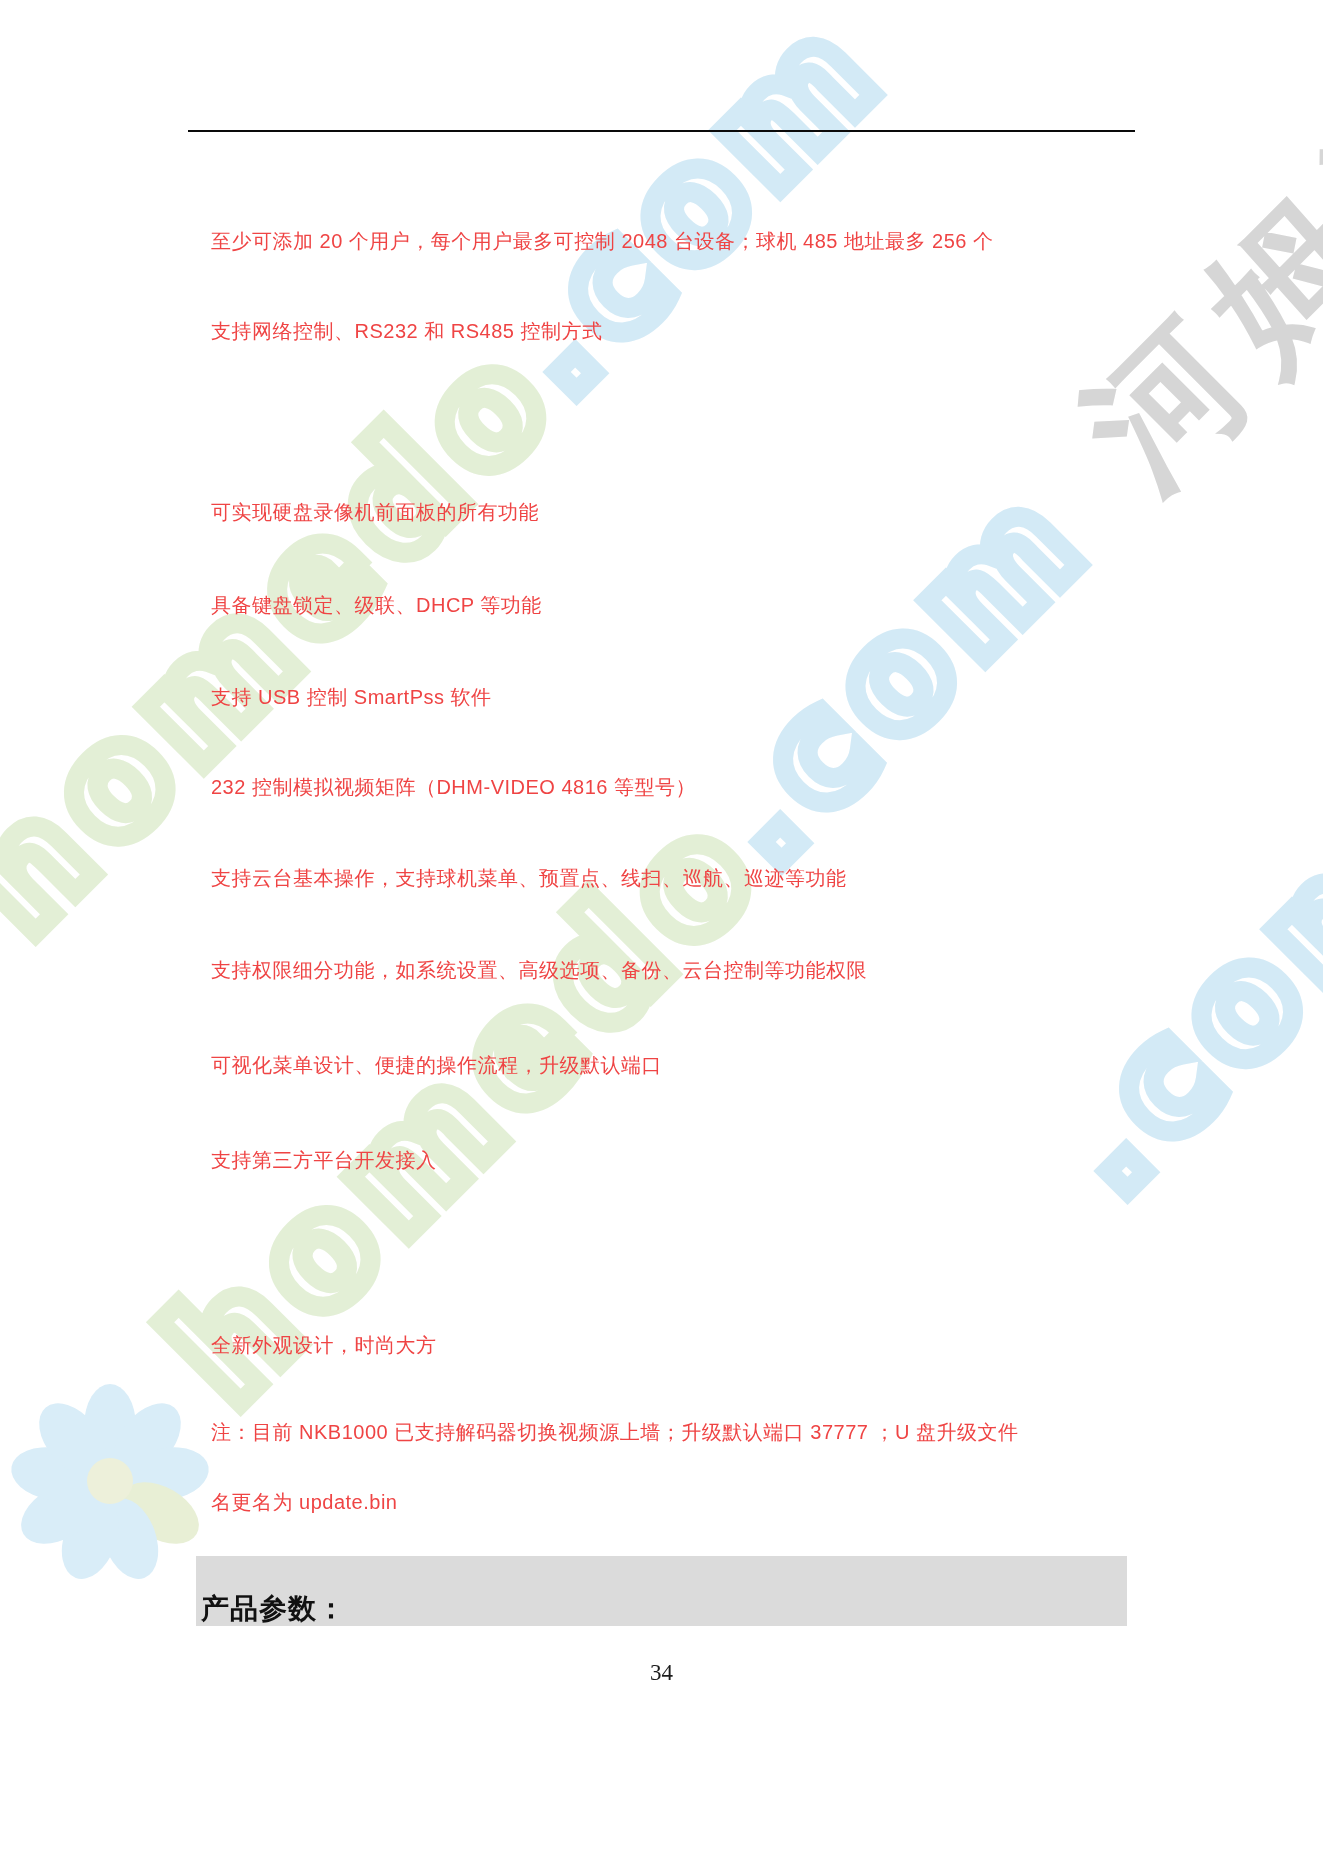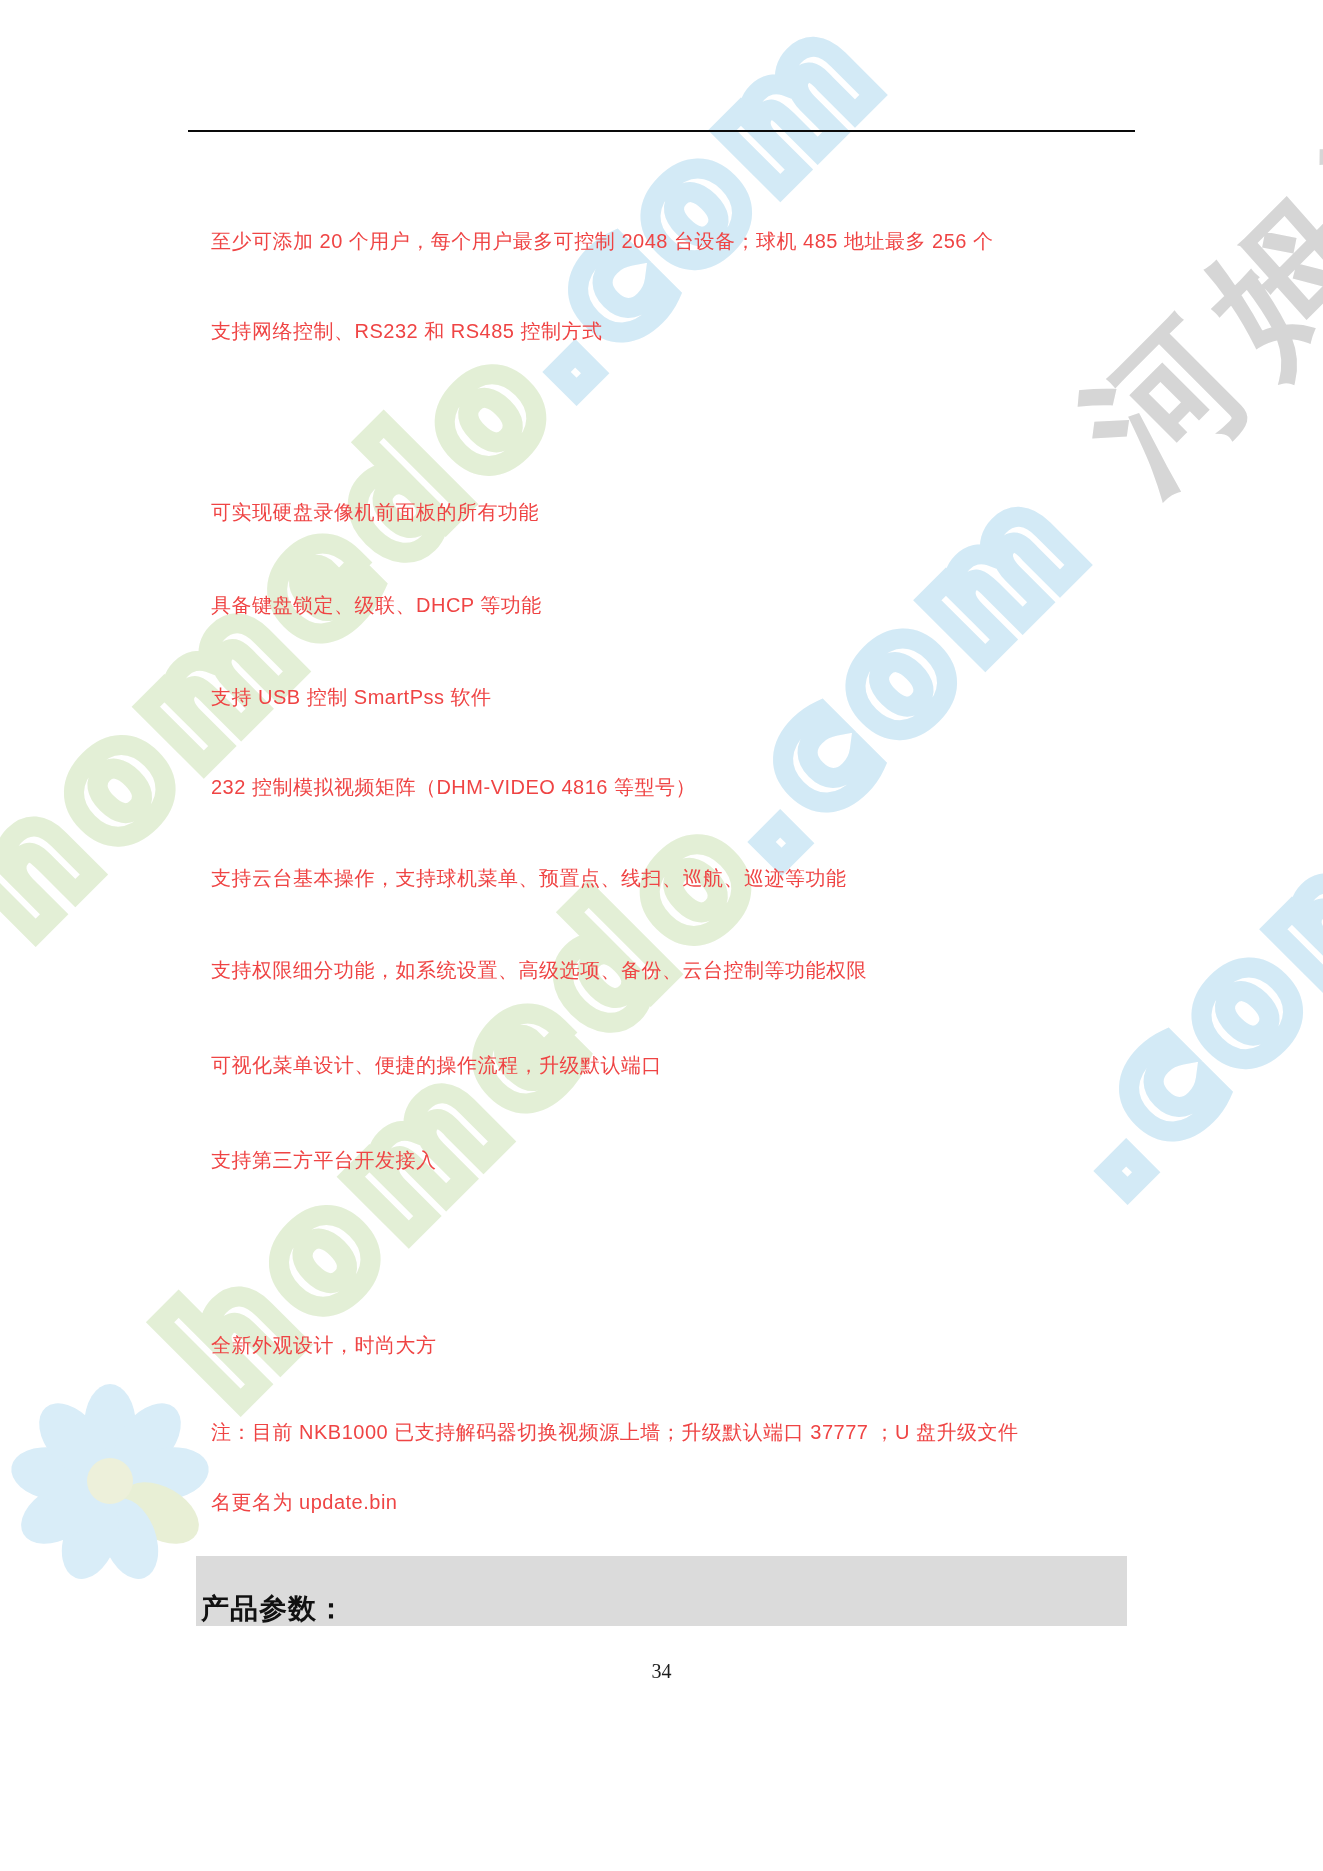--- a/index.html
+++ b/index.html
@@ -56,21 +56,21 @@
   .section-bar .label{
     margin-left:5px;
     font-size:28px;font-weight:700;color:#111111;
     letter-spacing:1px;
     margin-top:36px;
   }
   .page-num{
     position:absolute;left:0;top:1660px;width:100%;
     text-align:center;
     font-family:"Liberation Serif","DejaVu Serif",serif;
-    font-size:20px;color:#1c1c1c;
+    font-size:23px;color:#1c1c1c;
   }
 </style>
 </head>
 <body>
 
 <div class="page">
 
   <div class="wm-layer">
     <div class="wm-band wm-a">
       <span class="g">homedo</span><span class="b">.com</span>

